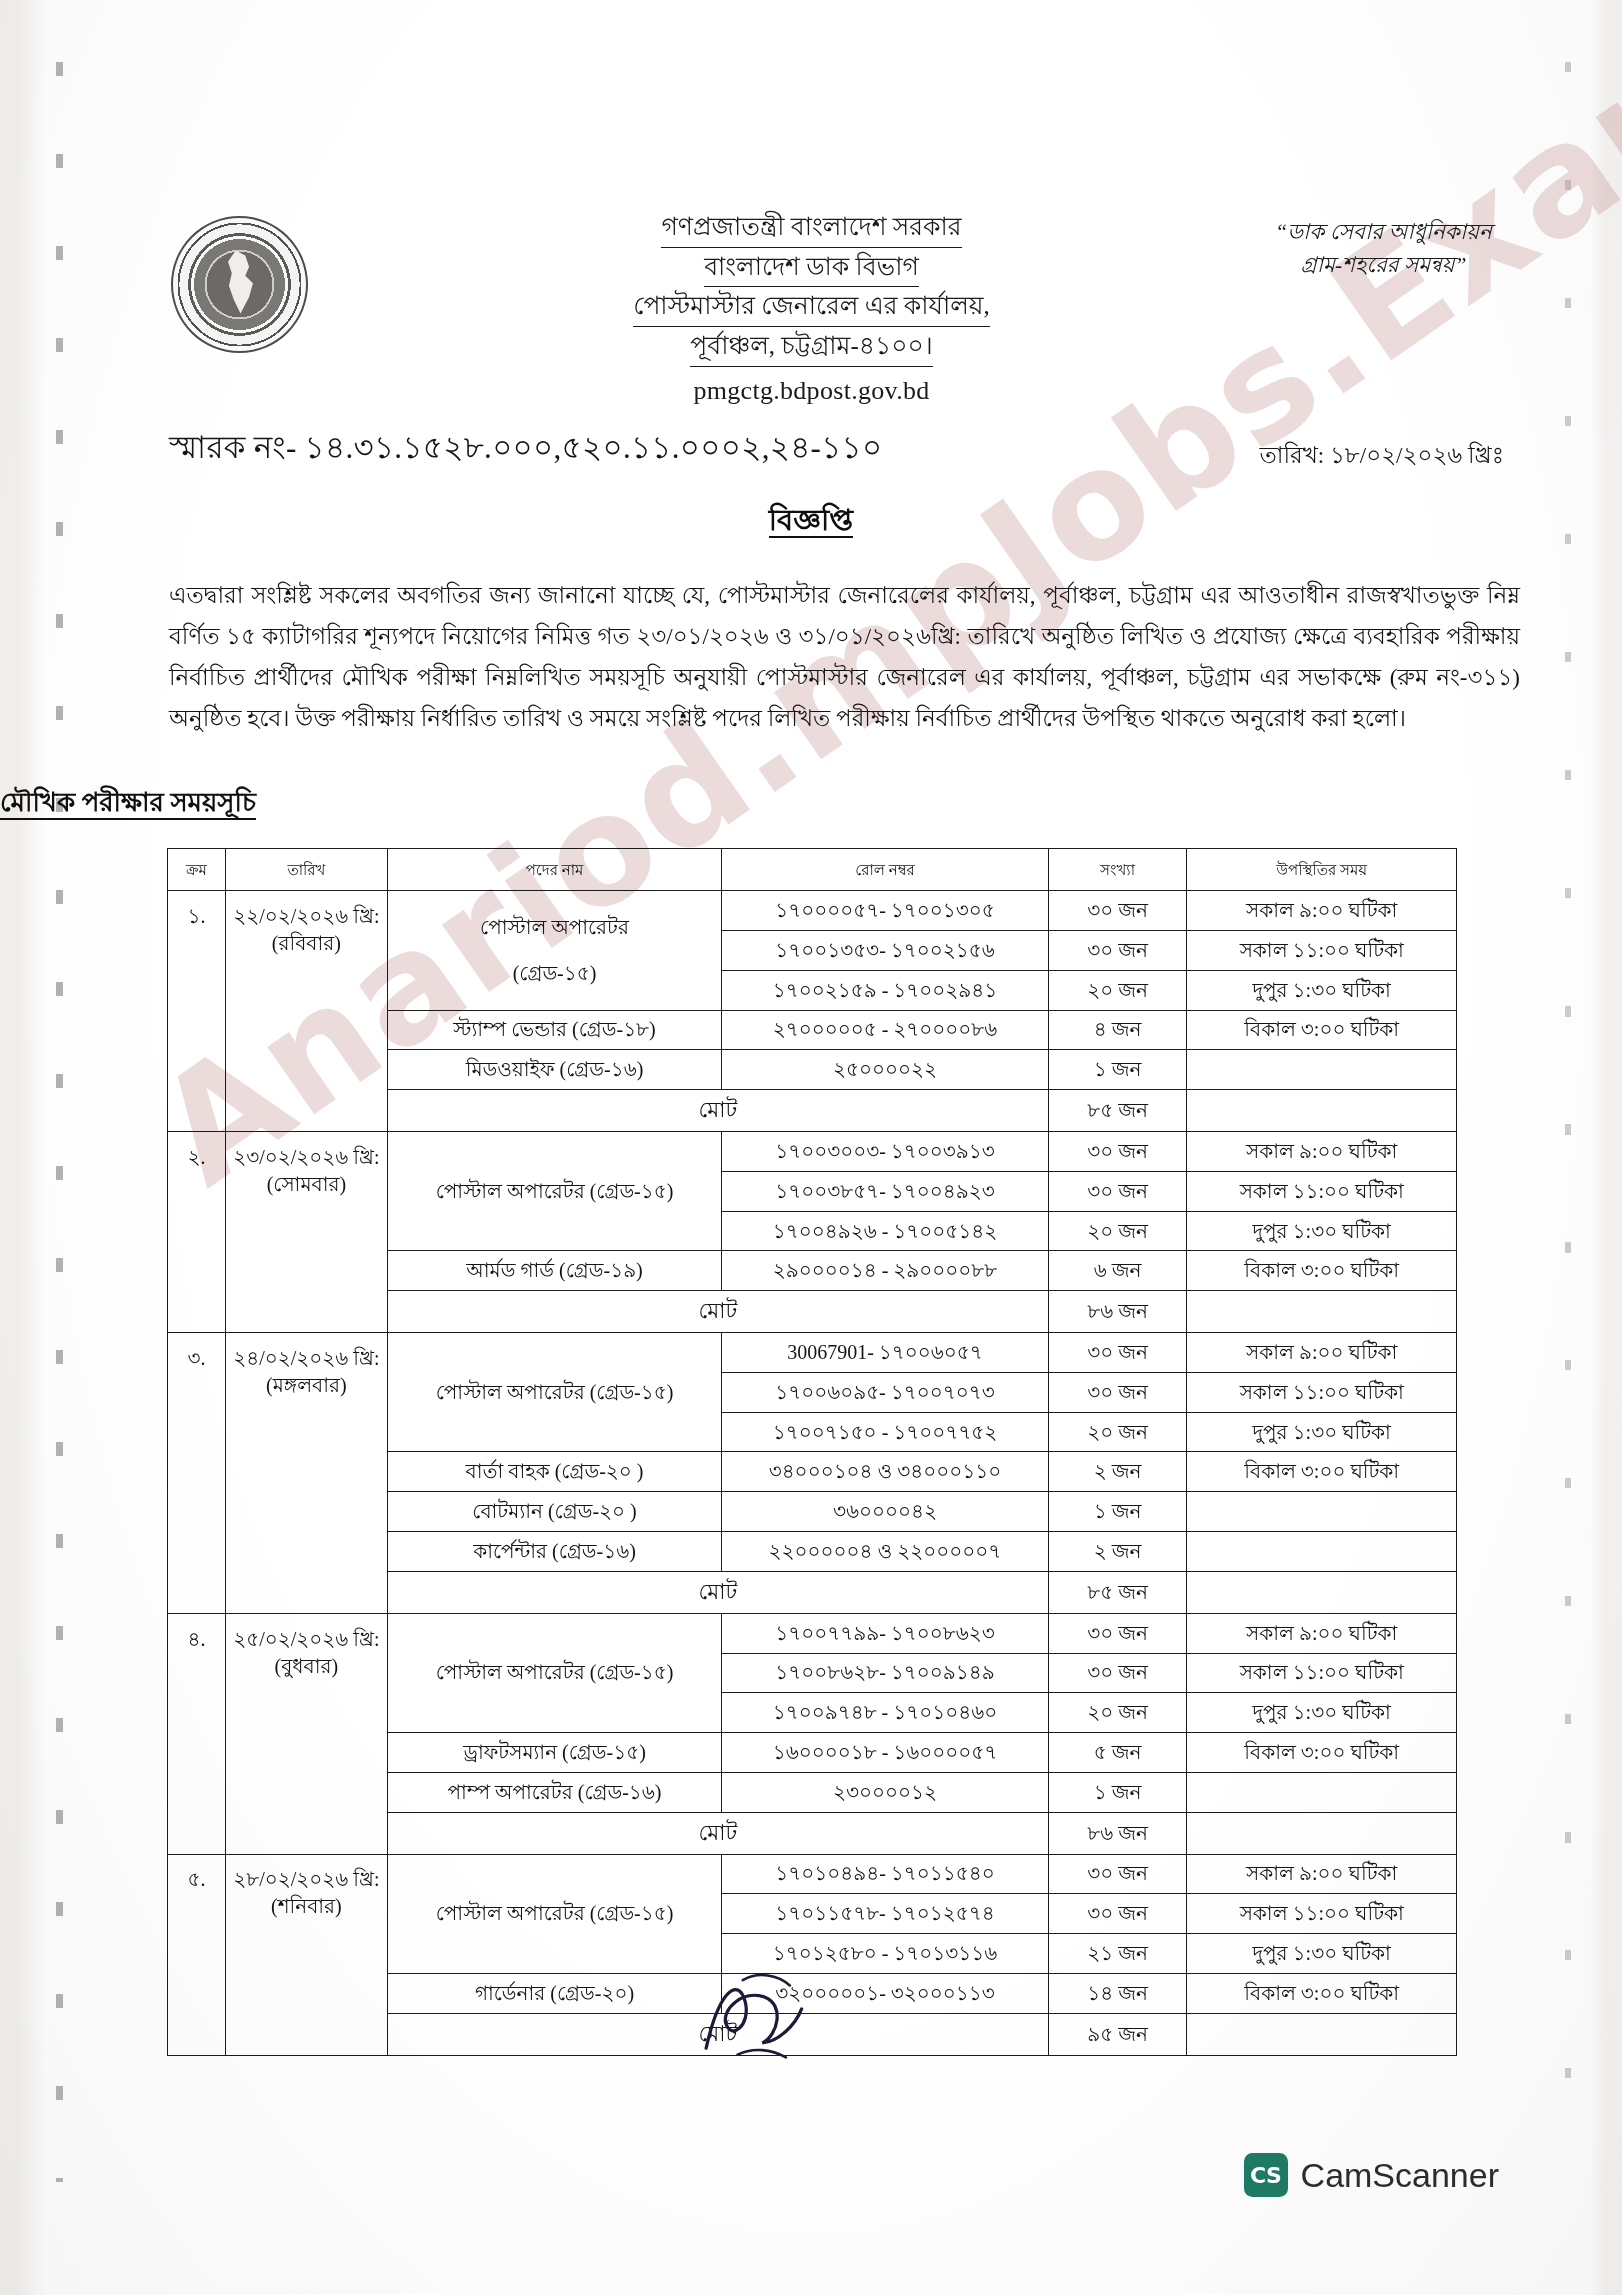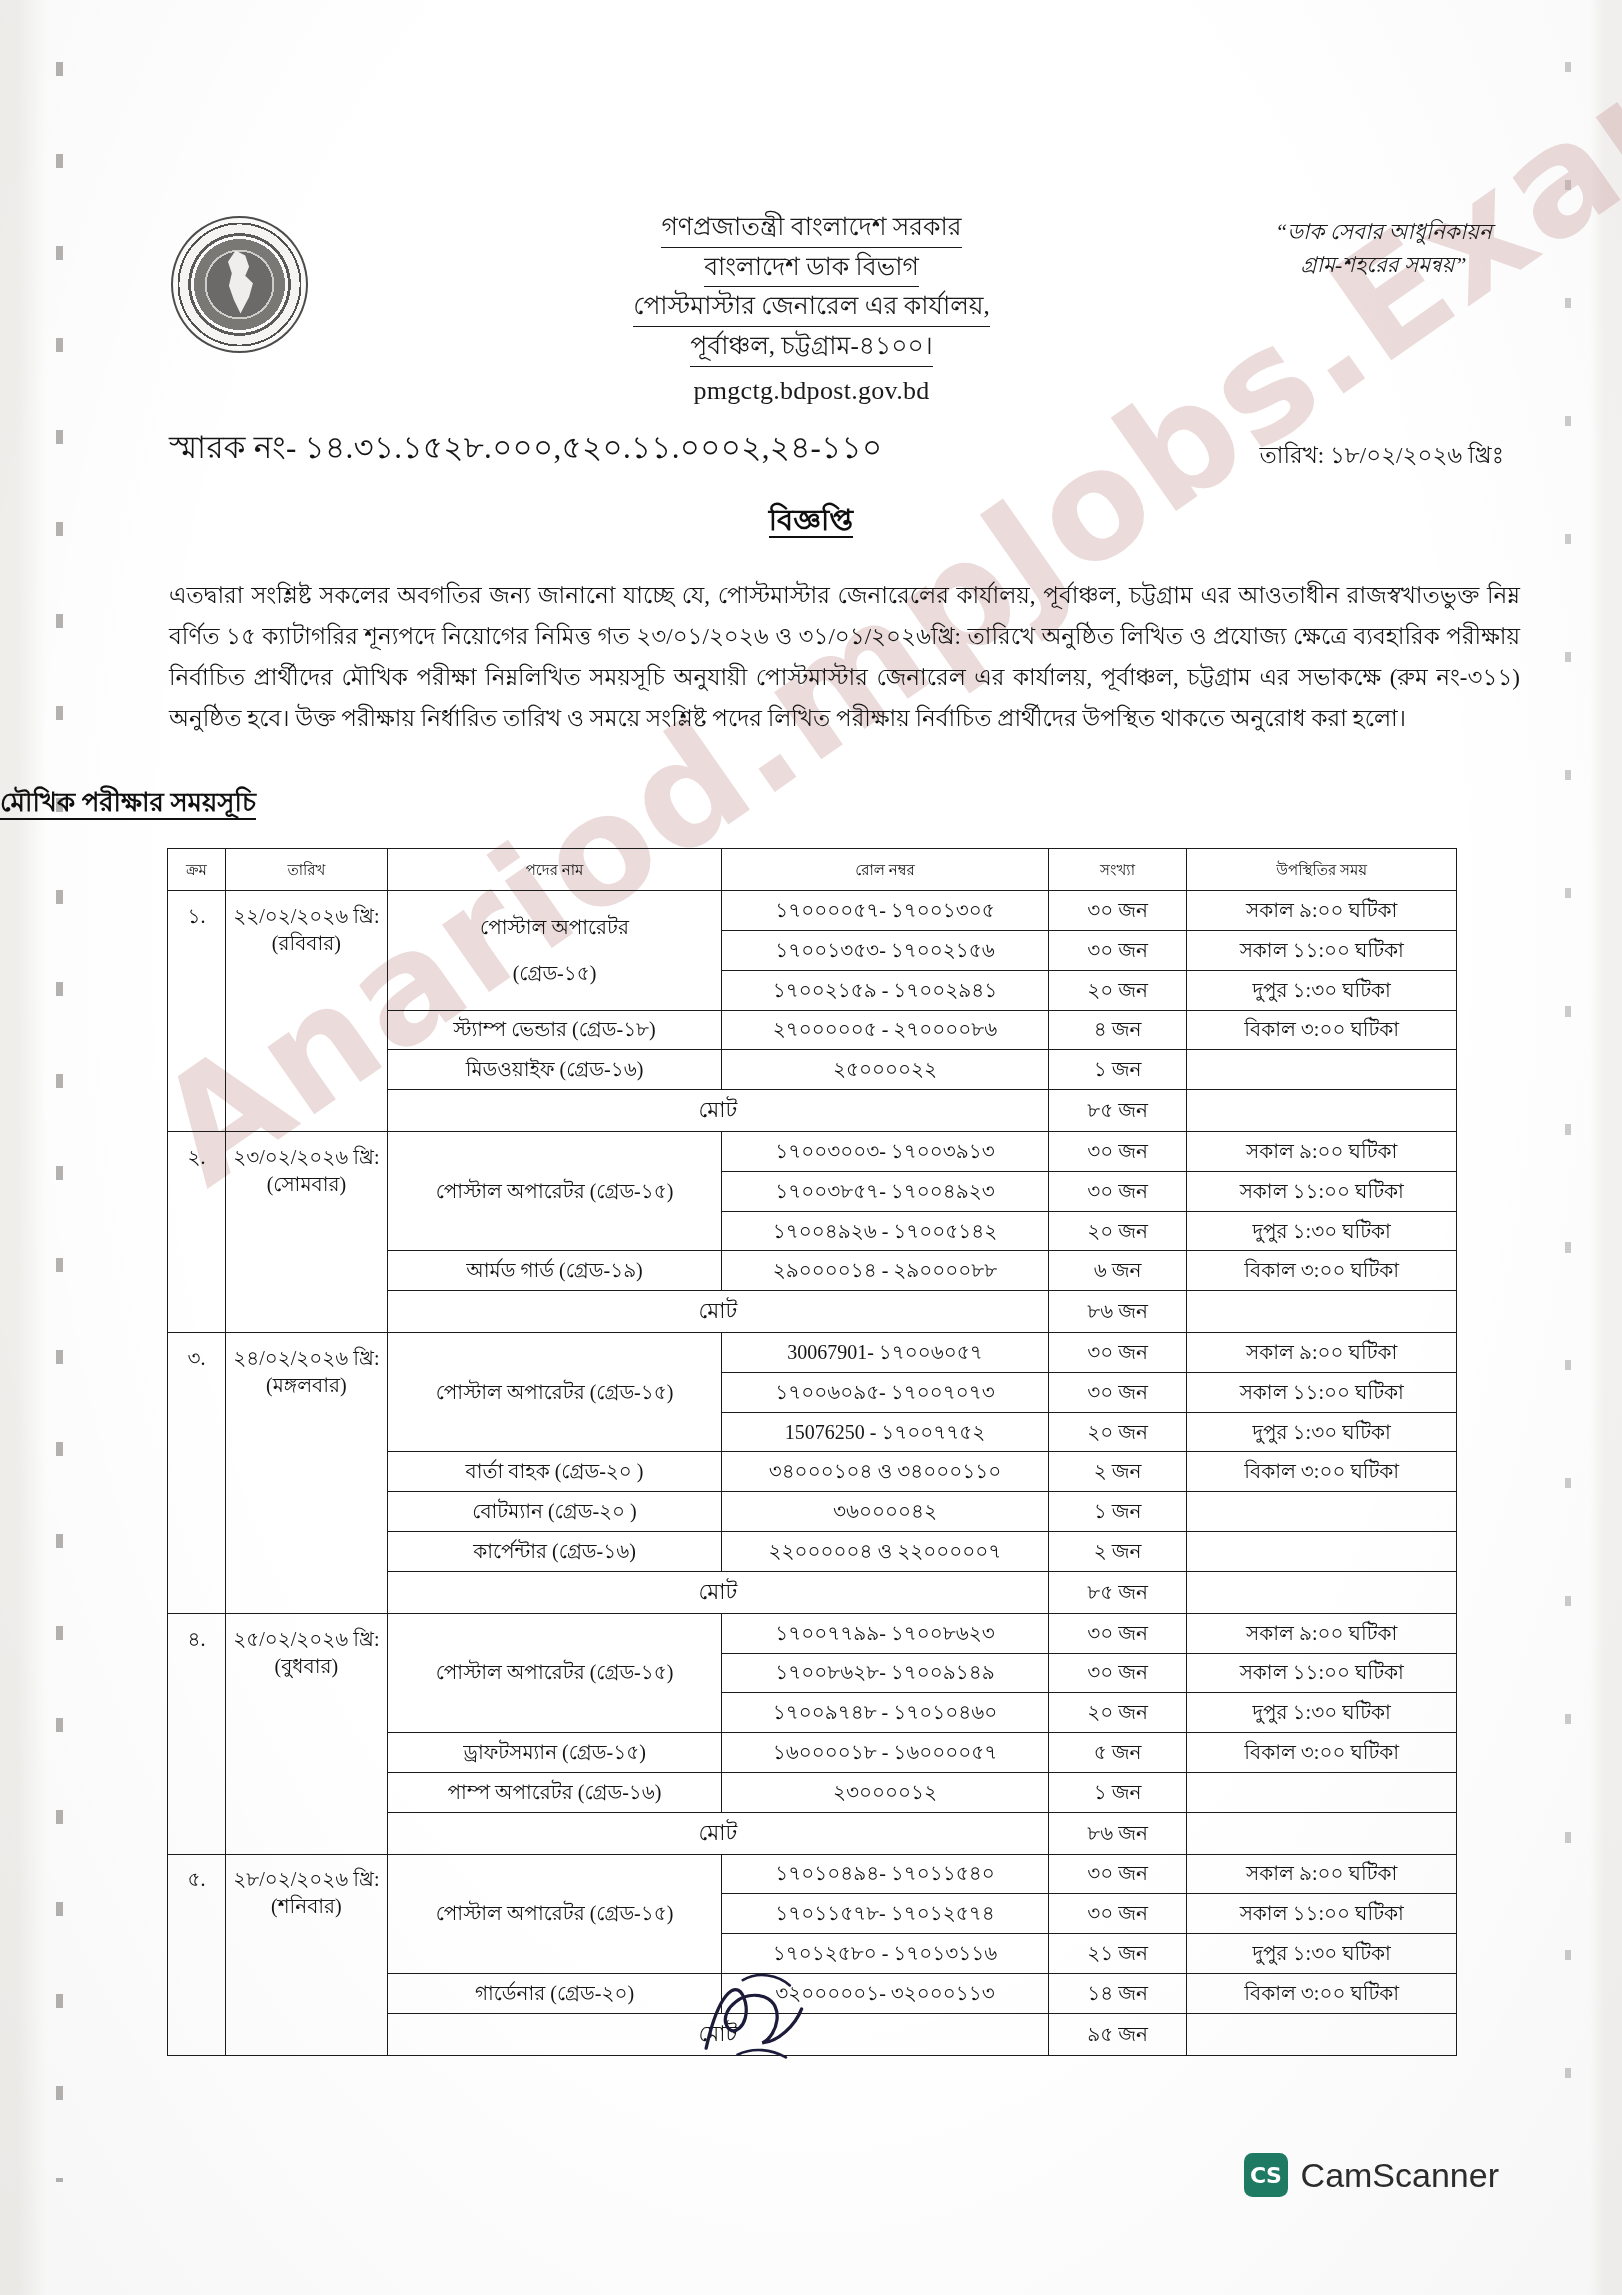--- a/index.html
+++ b/index.html
@@ -299,21 +299,21 @@
           <td>30067901- ১৭০০৬০৫৭</td>
           <td>৩০ জন</td>
           <td>সকাল ৯:০০ ঘটিকা</td>
         </tr>
         <tr>
           <td>১৭০০৬০৯৫- ১৭০০৭০৭৩</td>
           <td>৩০ জন</td>
           <td>সকাল ১১:০০ ঘটিকা</td>
         </tr>
         <tr>
-          <td>15076250 - ১৭০০৭৭৫২</td>
+          <td>১৭০০৭১৫০ - ১৭০০৭৭৫২</td>
           <td>২০ জন</td>
           <td>দুপুর ১:৩০ ঘটিকা</td>
         </tr>
         <tr>
           <td rowspan="1">বার্তা বাহক (গ্রেড-২০ )</td>
           <td>৩৪০০০১০৪ ও ৩৪০০০১১০</td>
           <td>২ জন</td>
           <td>বিকাল ৩:০০ ঘটিকা</td>
         </tr>
         <tr>

